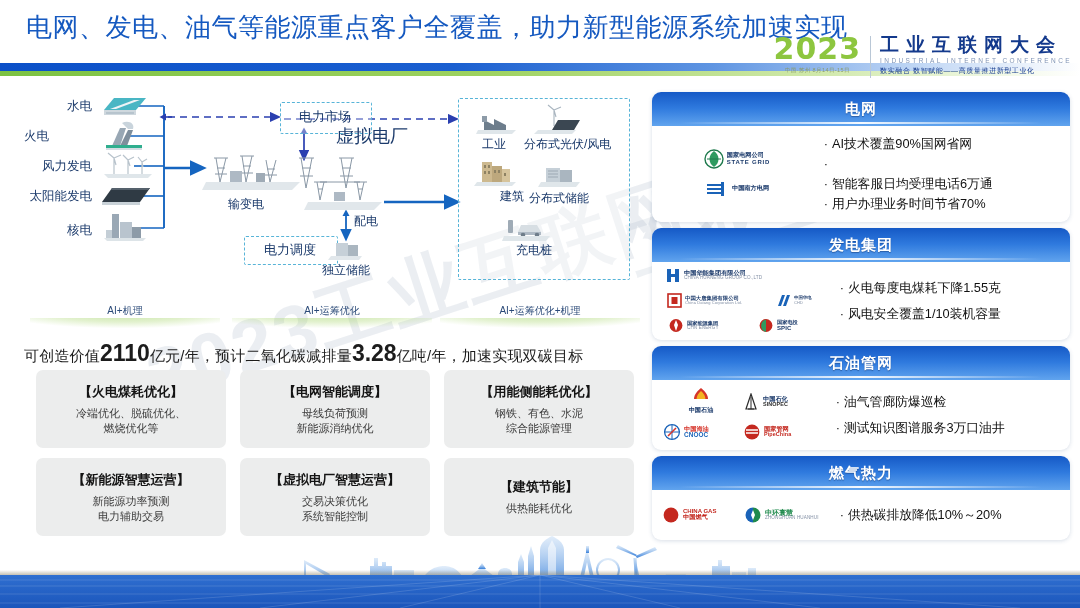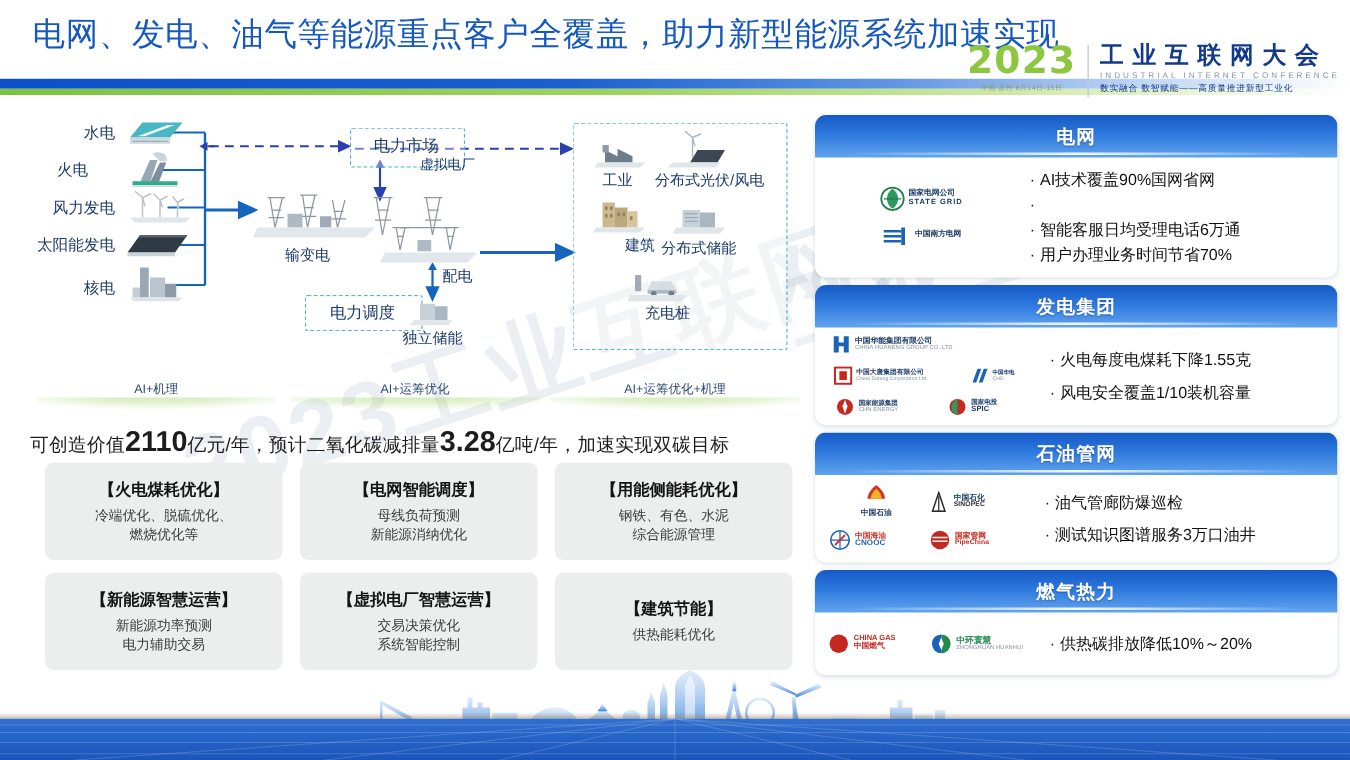--- a/index.html
+++ b/index.html
@@ -50,21 +50,21 @@
     position:absolute;left:630px;top:210px;
     font-size:66px;font-weight:bold;color:rgba(150,165,185,.16);
     transform:rotate(-18deg);transform-origin:left center;
     white-space:nowrap;pointer-events:none;letter-spacing:3px;
   }
 
   
   .left{position:absolute;left:16px;top:92px;width:626px;height:440px;}
 
   .diagram{position:absolute;left:0;top:0;width:626px;height:210px;}
-  .dg-label{position:absolute;font-size:11px;color:#1b3a6b;white-space:nowrap;}
+  .dg-label{position:absolute;font-size:18px;color:#1b3a6b;white-space:nowrap;}
   .src-name{position:absolute;font-size:12.5px;color:#1b3a6b;white-space:nowrap;text-align:right;}
   .dashbox{
     position:absolute;border:1.6px dashed #57b4d8;border-radius:2px;
     background:rgba(255,255,255,.35);
   }
   .dashbox-lbl{
     position:absolute;font-size:13px;color:#1b3a6b;white-space:nowrap;
     display:flex;align-items:center;justify-content:center;
   }
   .node-cap{position:absolute;font-size:12px;color:#1b3a6b;white-space:nowrap;}
@@ -212,21 +212,21 @@
       </svg>
 
       <div class="src-name" style="left:8px;top:6px;width:68px;text-align:right;">水电</div>
       <svg style="position:absolute;left:84px;top:0px;" width="48" height="26">
         <polygon points="4,18 14,6 46,6 36,18" fill="#49b6c4"></polygon>
         <polygon points="4,18 36,18 36,23 4,23" fill="#cfd8de"></polygon>
         <polygon points="10,17 34,8 40,8 16,17" fill="#eef3f6"></polygon>
         <line x1="6" y1="21" x2="34" y2="21" stroke="#9fb0bd" stroke-width="1"></line>
       </svg>
 
-      <div class="src-name" style="left:8px;top:36px;width:68px;text-align:center;">火电</div>
+      <div class="src-name" style="left:8px;top:36px;width:68px;text-align:left;">火电</div>
       <svg style="position:absolute;left:86px;top:28px;" width="48" height="30">
         <path d="M20,3 C26,0 33,3 31,9 L26,9 Z" fill="#c9d4dc"></path>
         <polygon points="10,26 18,8 24,8 18,26" fill="#98a7b4"></polygon>
         <polygon points="18,26 26,10 31,10 25,26" fill="#7e8e9c"></polygon>
         <rect x="4" y="25" width="36" height="3" fill="#2fae8e"></rect>
         <rect x="4" y="28" width="36" height="2" fill="#d5dde3"></rect>
       </svg>
 
       <div class="src-name" style="left:0px;top:66px;width:76px;text-align:right;">风力发电</div>
       <svg style="position:absolute;left:86px;top:58px;" width="52" height="30">

